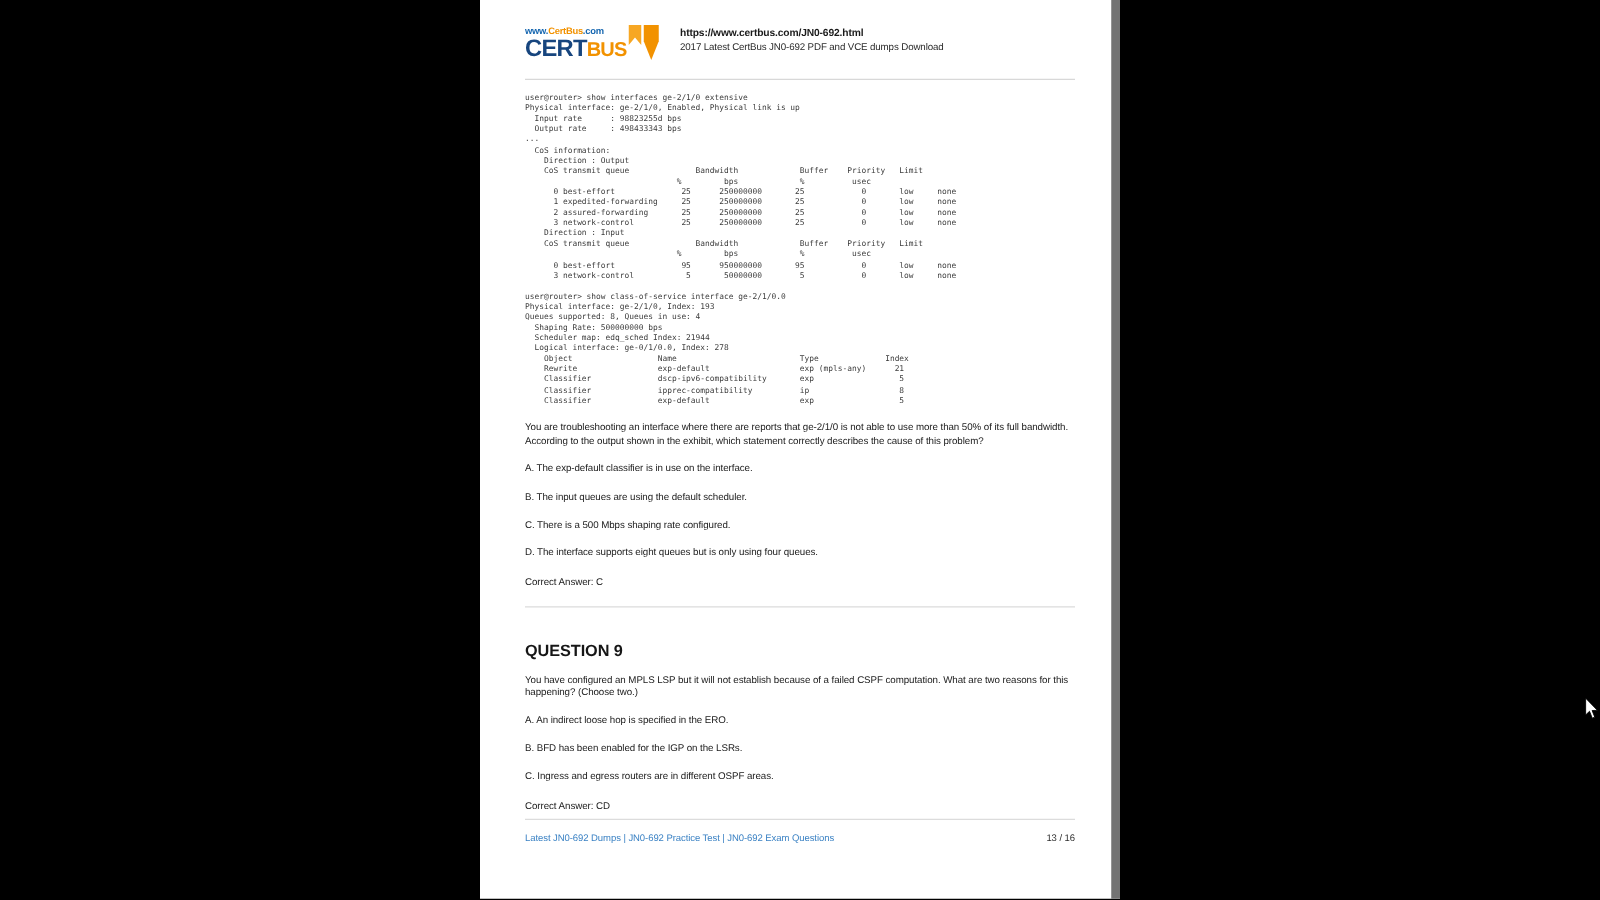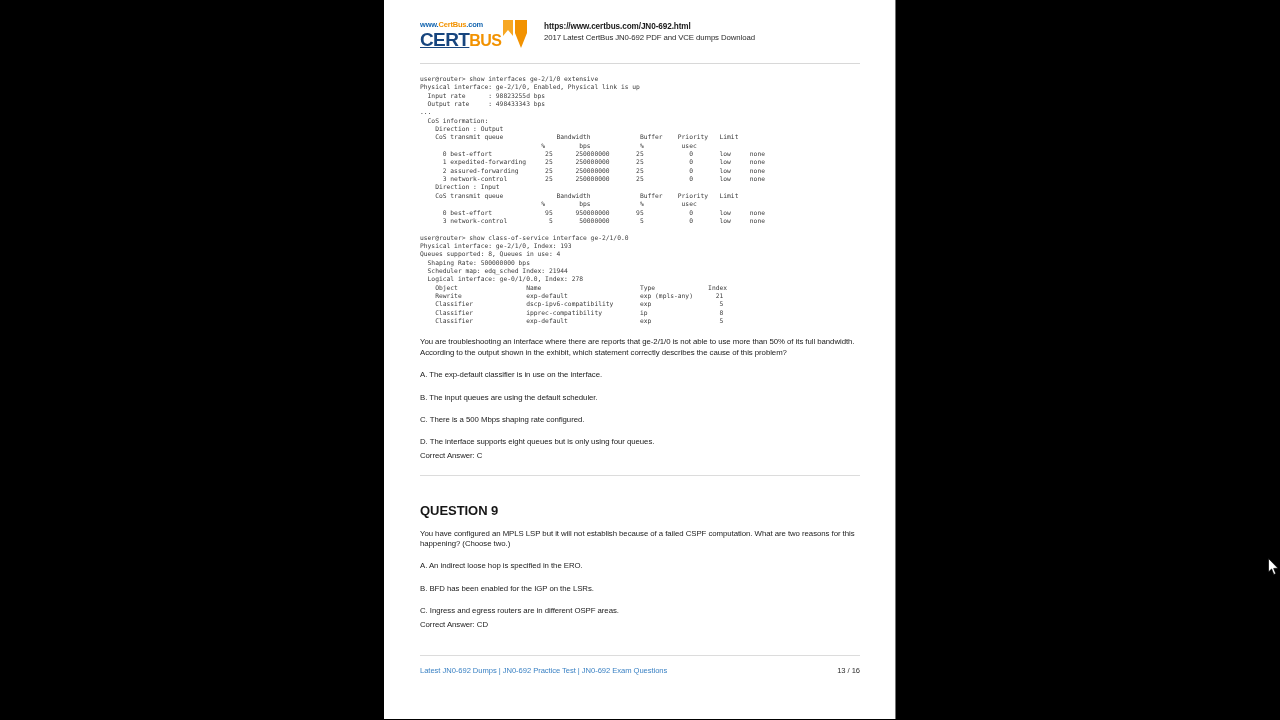--- a/index.html
+++ b/index.html
@@ -21,21 +21,21 @@
 
   
   #page {
     position: absolute;
     left: 384px;
     top: 0px;
     width: 512px;
     height: 719px;
     background: #ffffff;
     box-sizing: border-box;
-    border-right: 1px solid #737373;
+    border-right: 7px solid #737373;
     overflow: hidden;
   }
 
   .page-inner {
     position: absolute;
     left: 36px;
     top: 18px;
     width: 440px;
   }
 
@@ -66,21 +66,21 @@
 
   .logo-main {
     font-family: "Liberation Sans", sans-serif;
     font-size: 19px;
     font-weight: bold;
     line-height: 20px;
     letter-spacing: -0.6px;
     white-space: nowrap;
     margin-top: 1px;
   }
-  .logo-main .lm-cert { color: #17457e; text-decoration: underline; }
+  .logo-main .lm-cert { color: #17457e; }
   .logo-main .lm-bus { color: #f29200; font-size: 16px; text-align: center; }
 
   .logo-ribbon {
     position: absolute;
     right: 2px;
     top: 1px;
     width: 26px;
     height: 30px;
   }
 
@@ -132,21 +132,21 @@
     font-size: 7.8px;
     line-height: 10.4px;
     color: #212121;
     margin-top: 12px;
     letter-spacing: -0.05px;
   }
   .answer {
     font-size: 7.8px;
     line-height: 10.4px;
     color: #212121;
-    margin-top: 3px;
+    margin-top: 13px;
     letter-spacing: -0.05px;
   }
   .qhead {
     font-size: 13px;
     font-weight: bold;
     color: #161616;
     line-height: 10.4px;
     letter-spacing: -0.05px;
   }
 

